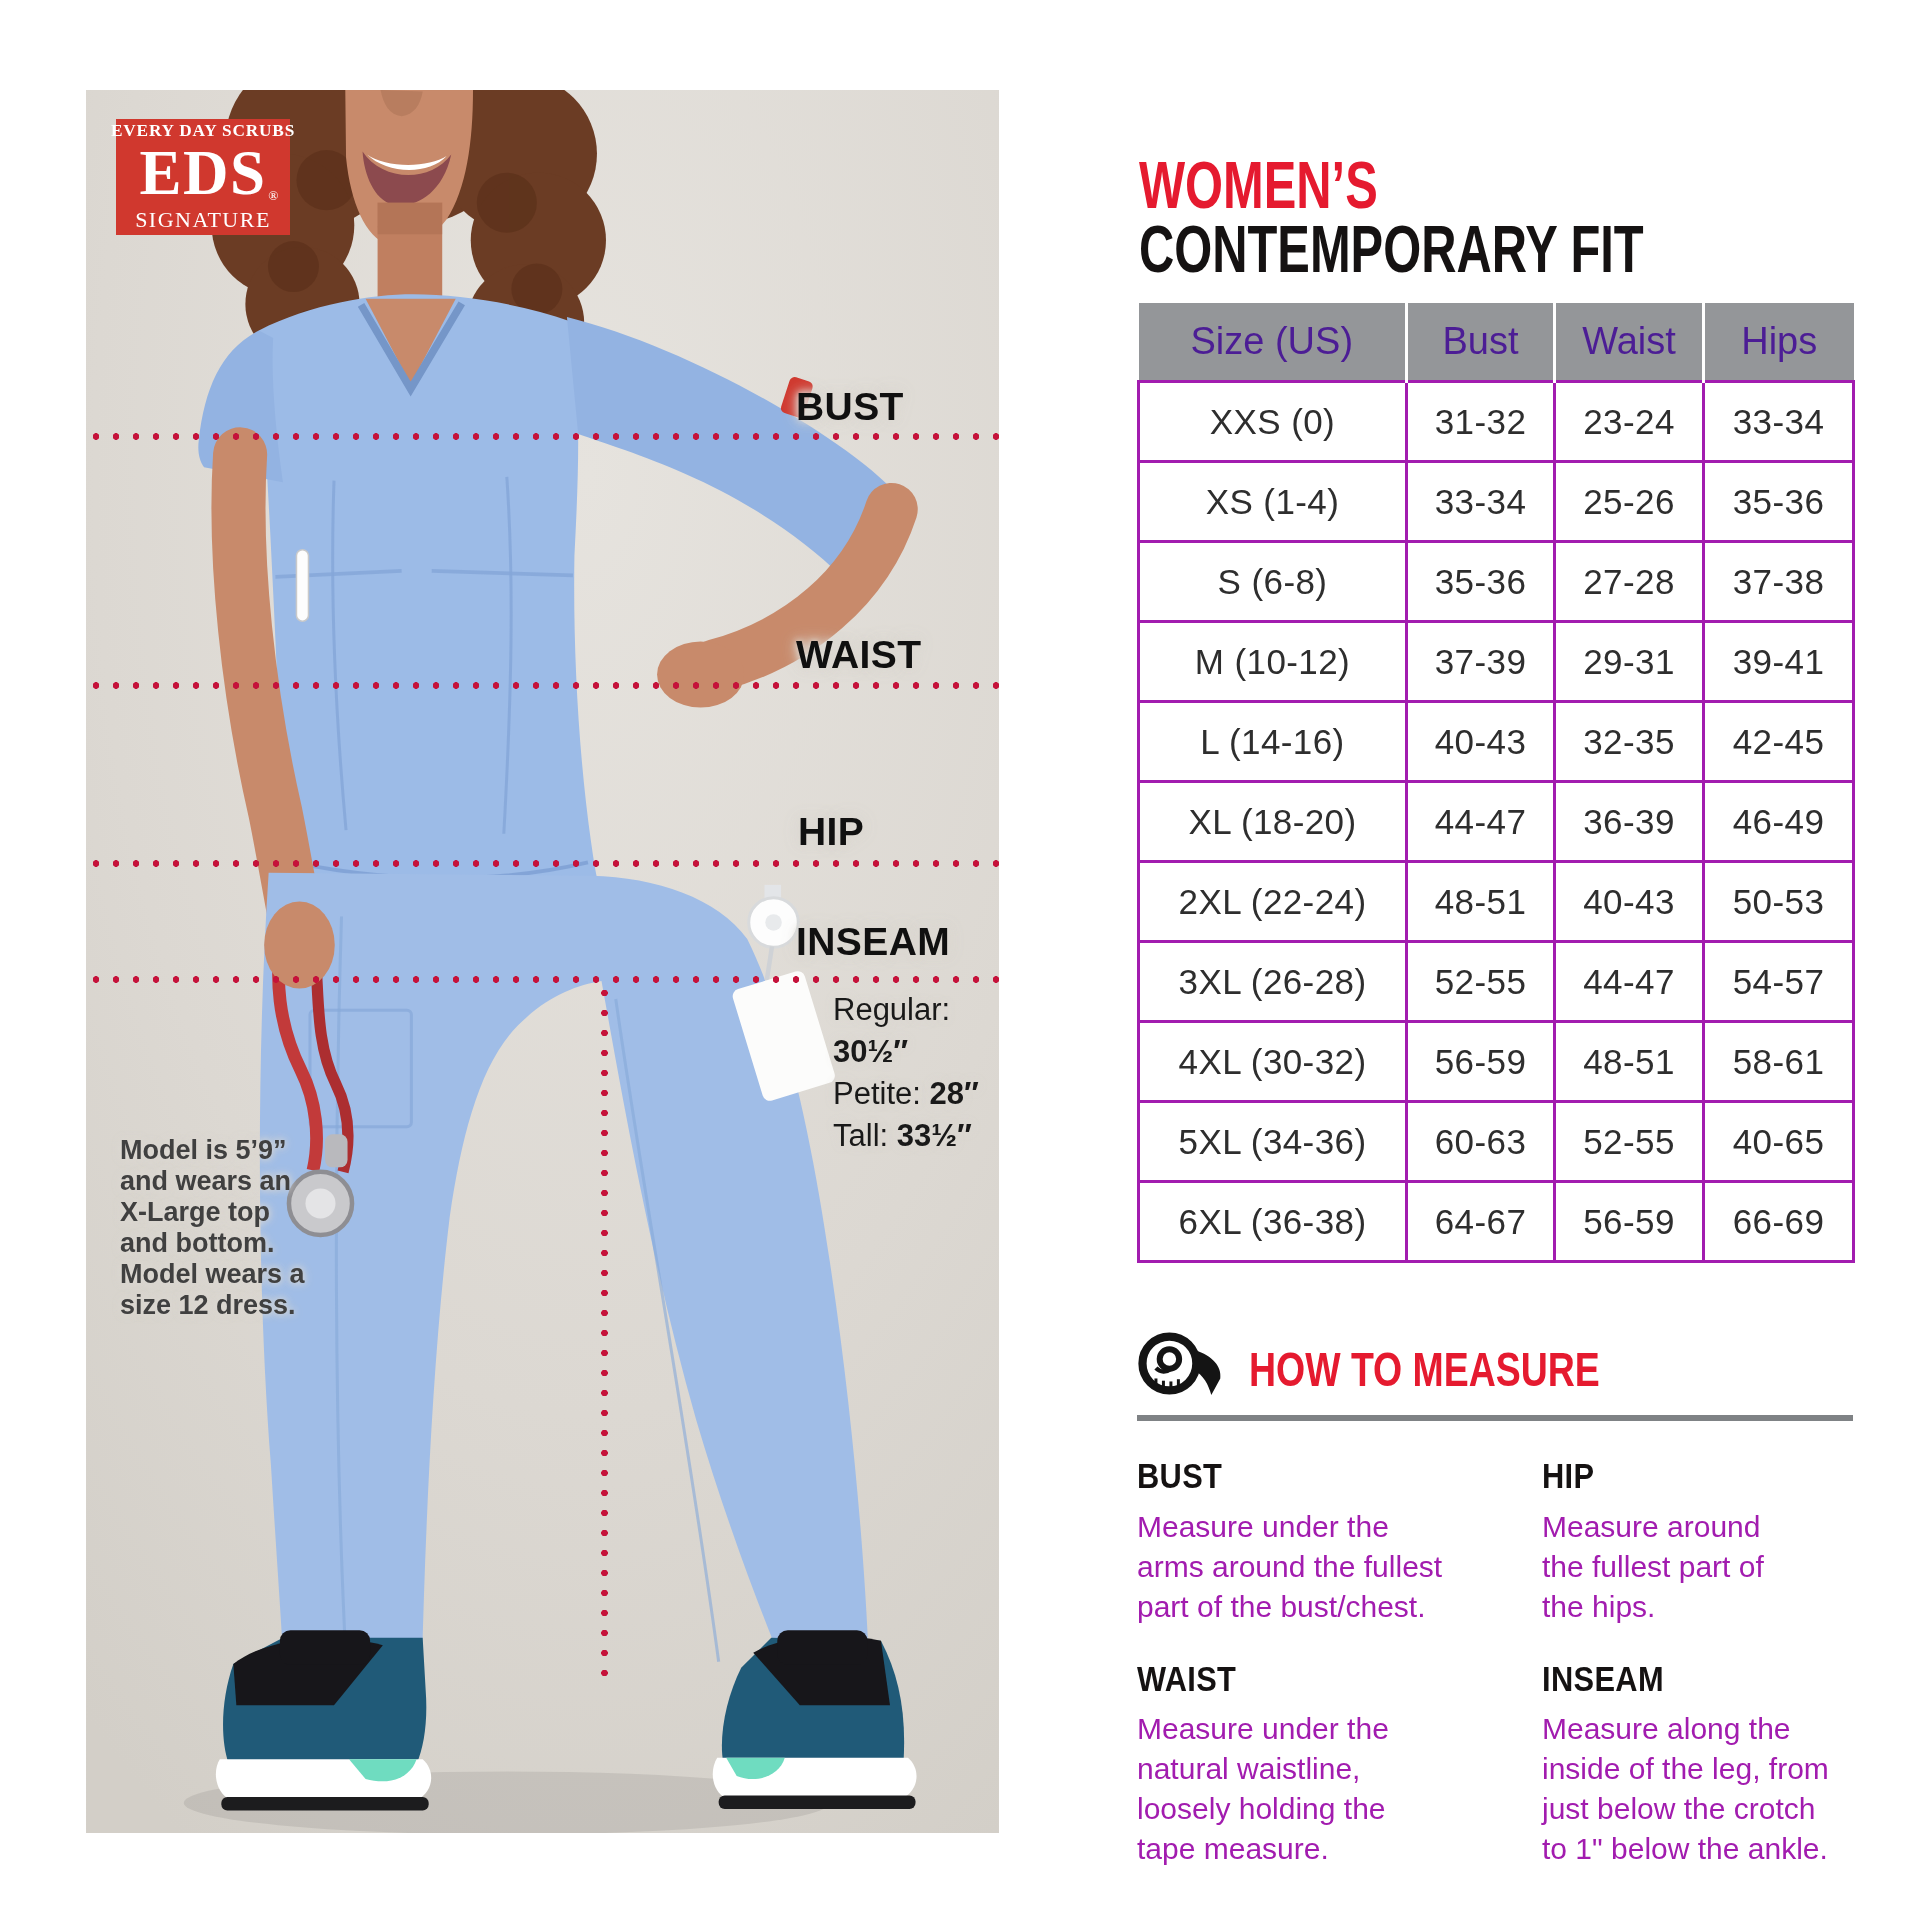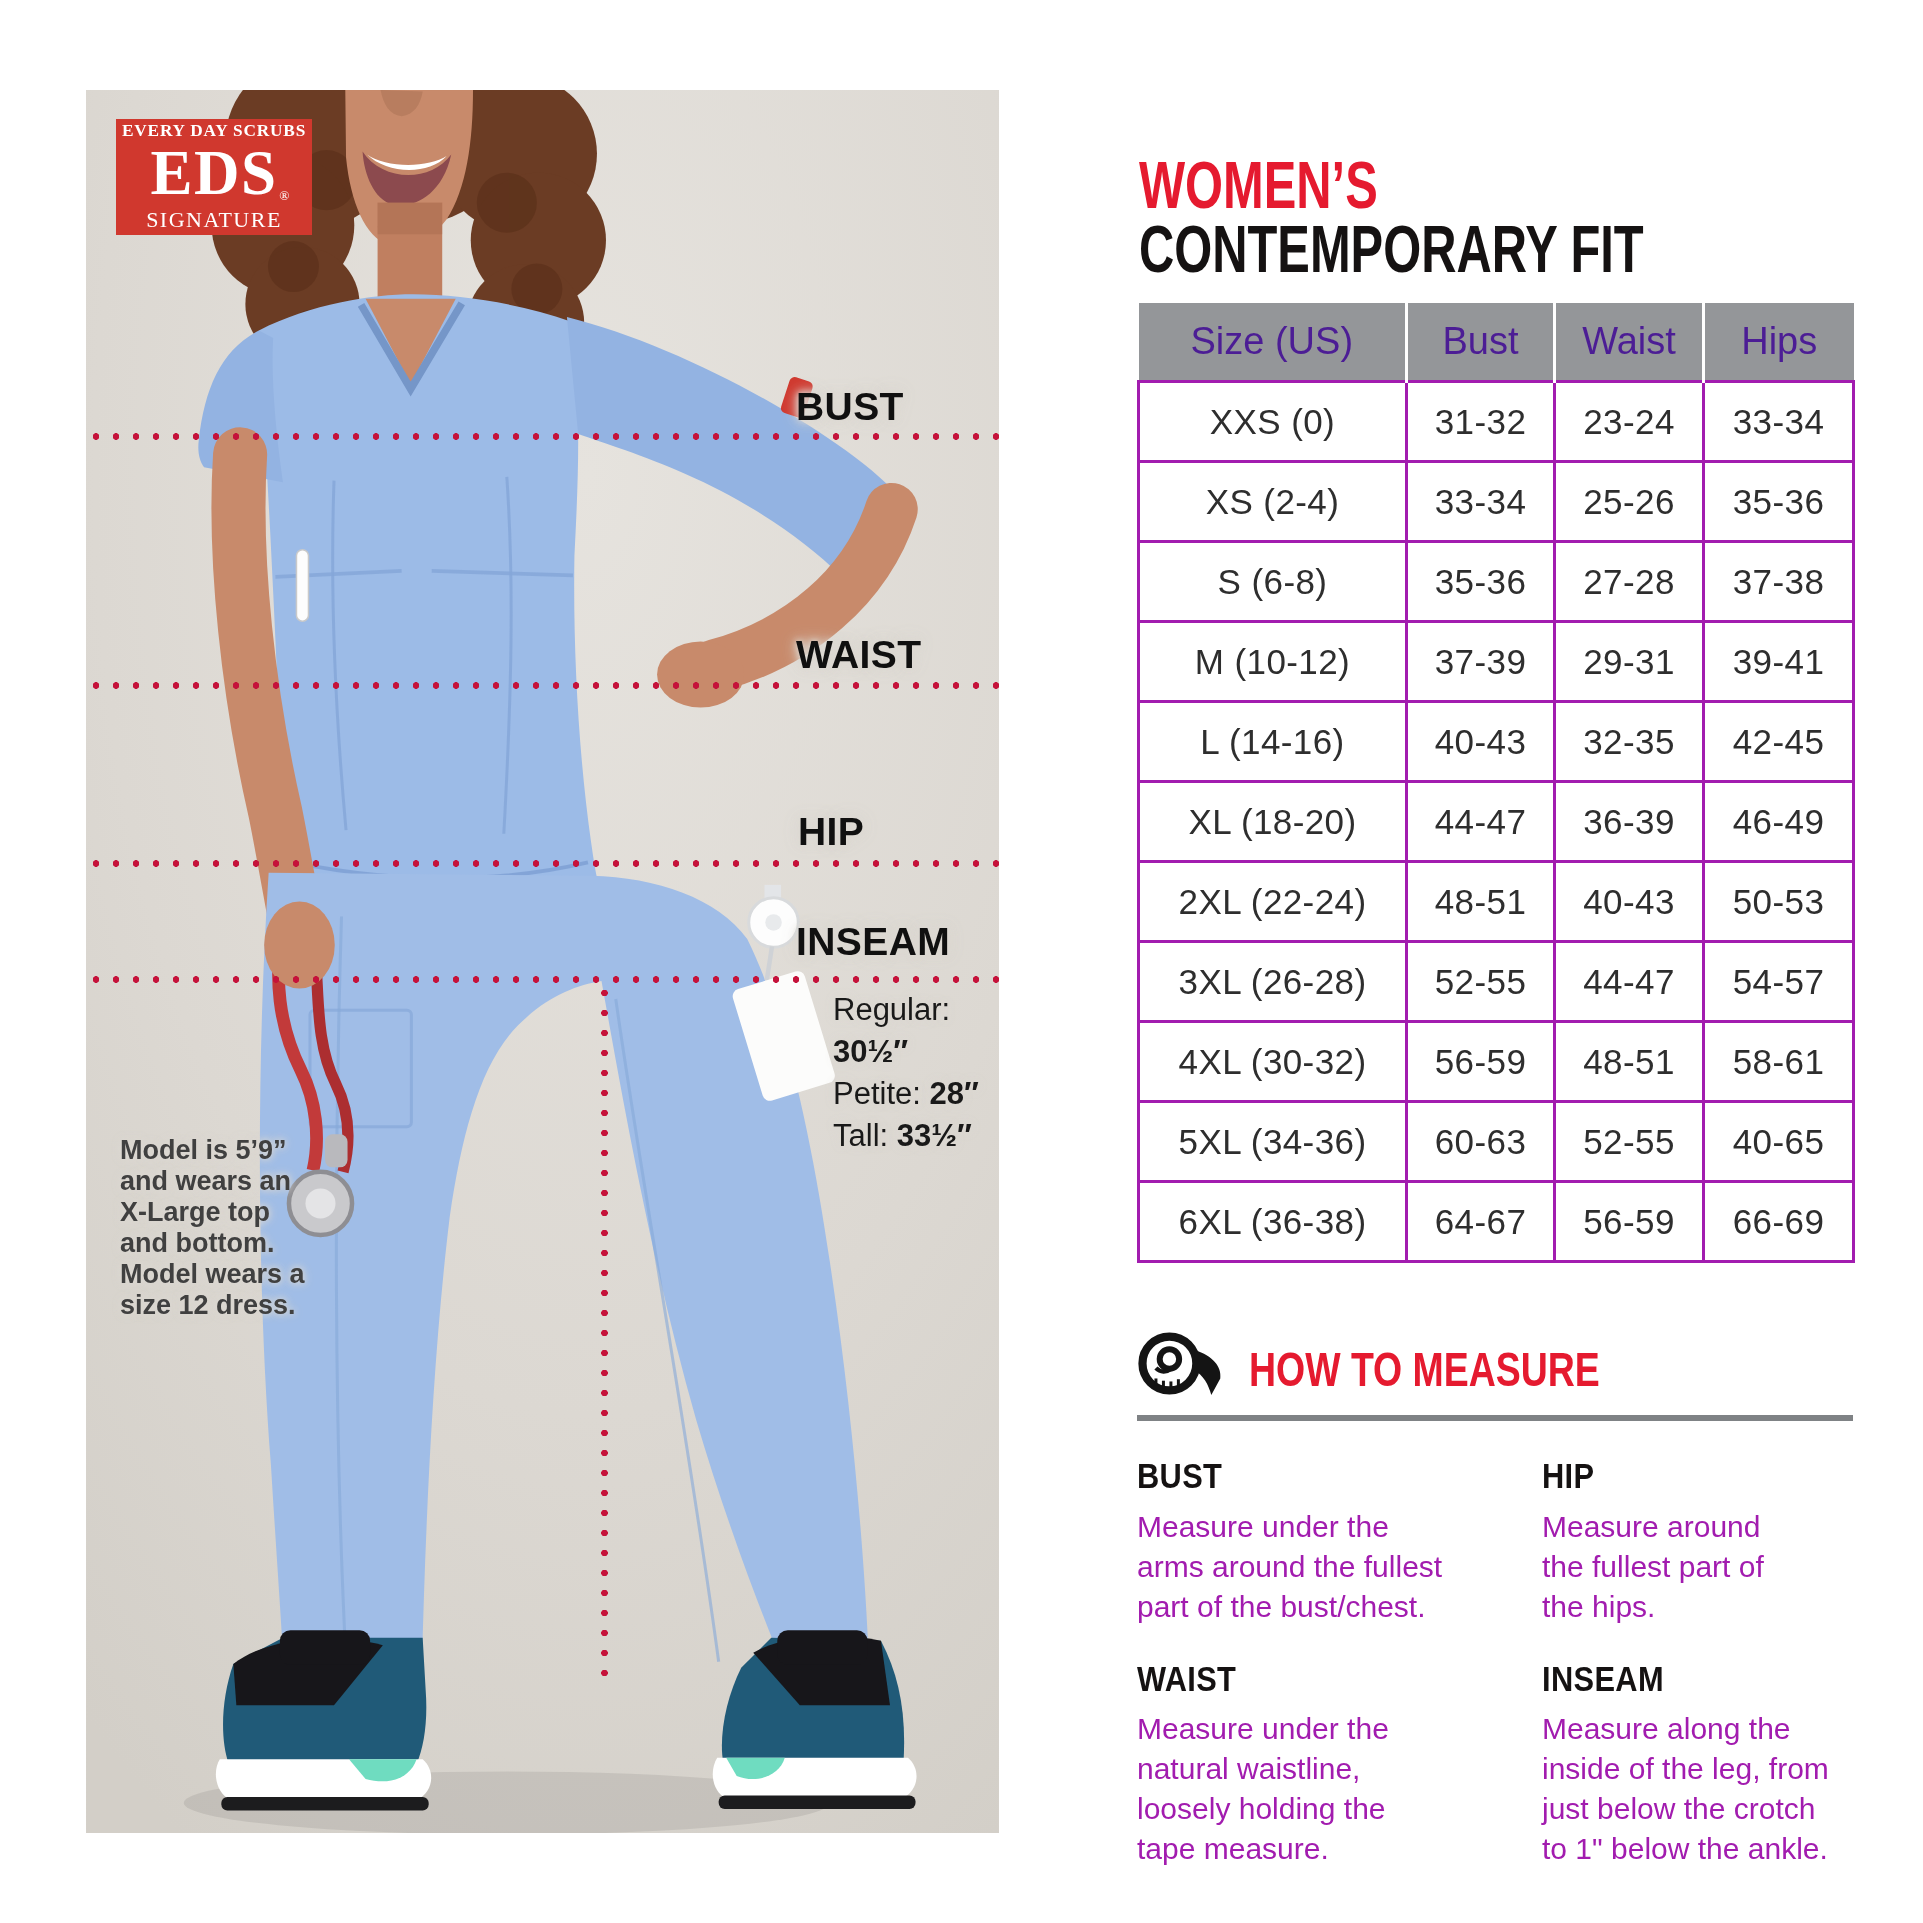--- a/index.html
+++ b/index.html
@@ -4,21 +4,21 @@
 <style>
   html,body{margin:0;padding:0;background:#ffffff;}
   .canvas{position:relative;width:1924px;height:1924px;background:#ffffff;overflow:hidden;
           font-family:"Liberation Sans", sans-serif;color:#1d1d1d;}
 
   
   .photo{position:absolute;left:86px;top:90px;width:913px;height:1743px;background:#dcd8d2;overflow:hidden;}
   .photo svg.figure{position:absolute;left:0;top:0;}
 
   
-  .eds-logo{position:absolute;left:30px;top:28.6px;width:196px;height:116px;background:#d0382e;
+  .eds-logo{position:absolute;left:30px;top:28.6px;width:174px;height:116px;background:#d0382e;
             display:flex;flex-direction:column;align-items:center;justify-content:center;
             font-family:"Liberation Serif", serif;color:#fff;text-align:center;line-height:1;}
   .eds-logo .l1{font-size:17.3px;font-weight:bold;letter-spacing:0.8px;margin-bottom:3px;white-space:nowrap;}
   .eds-logo .l2{font-size:63px;font-weight:bold;letter-spacing:1.5px;position:relative;}
   .eds-logo .l2 .reg{position:absolute;right:-13.5px;bottom:3px;font-size:13.5px;font-weight:normal;}
   .eds-logo .l3{font-size:22px;font-weight:normal;letter-spacing:1.5px;margin-top:3.8px;}
 
   
   .dotline{position:absolute;left:0;right:0;height:6.8px;background-image:radial-gradient(circle,#c5123a 3px,rgba(0,0,0,0) 3.5px);background-size:20px 6.8px;background-repeat:repeat-x;}
   .dotline-v{position:absolute;width:6.8px;background-image:radial-gradient(circle,#c5123a 3px,rgba(0,0,0,0) 3.5px);background-size:6.8px 20px;background-repeat:repeat-y;}
@@ -227,21 +227,21 @@
       </tr>
     </thead>
     <tbody>
       <tr>
           <td>XXS (0)</td>
           <td>31-32</td>
           <td>23-24</td>
           <td>33-34</td>
         </tr>
       <tr>
-          <td>XS (2-4)</td>
+          <td>XS (1-4)</td>
           <td>33-34</td>
           <td>25-26</td>
           <td>35-36</td>
         </tr>
       <tr>
           <td>S (6-8)</td>
           <td>35-36</td>
           <td>27-28</td>
           <td>37-38</td>
         </tr>

